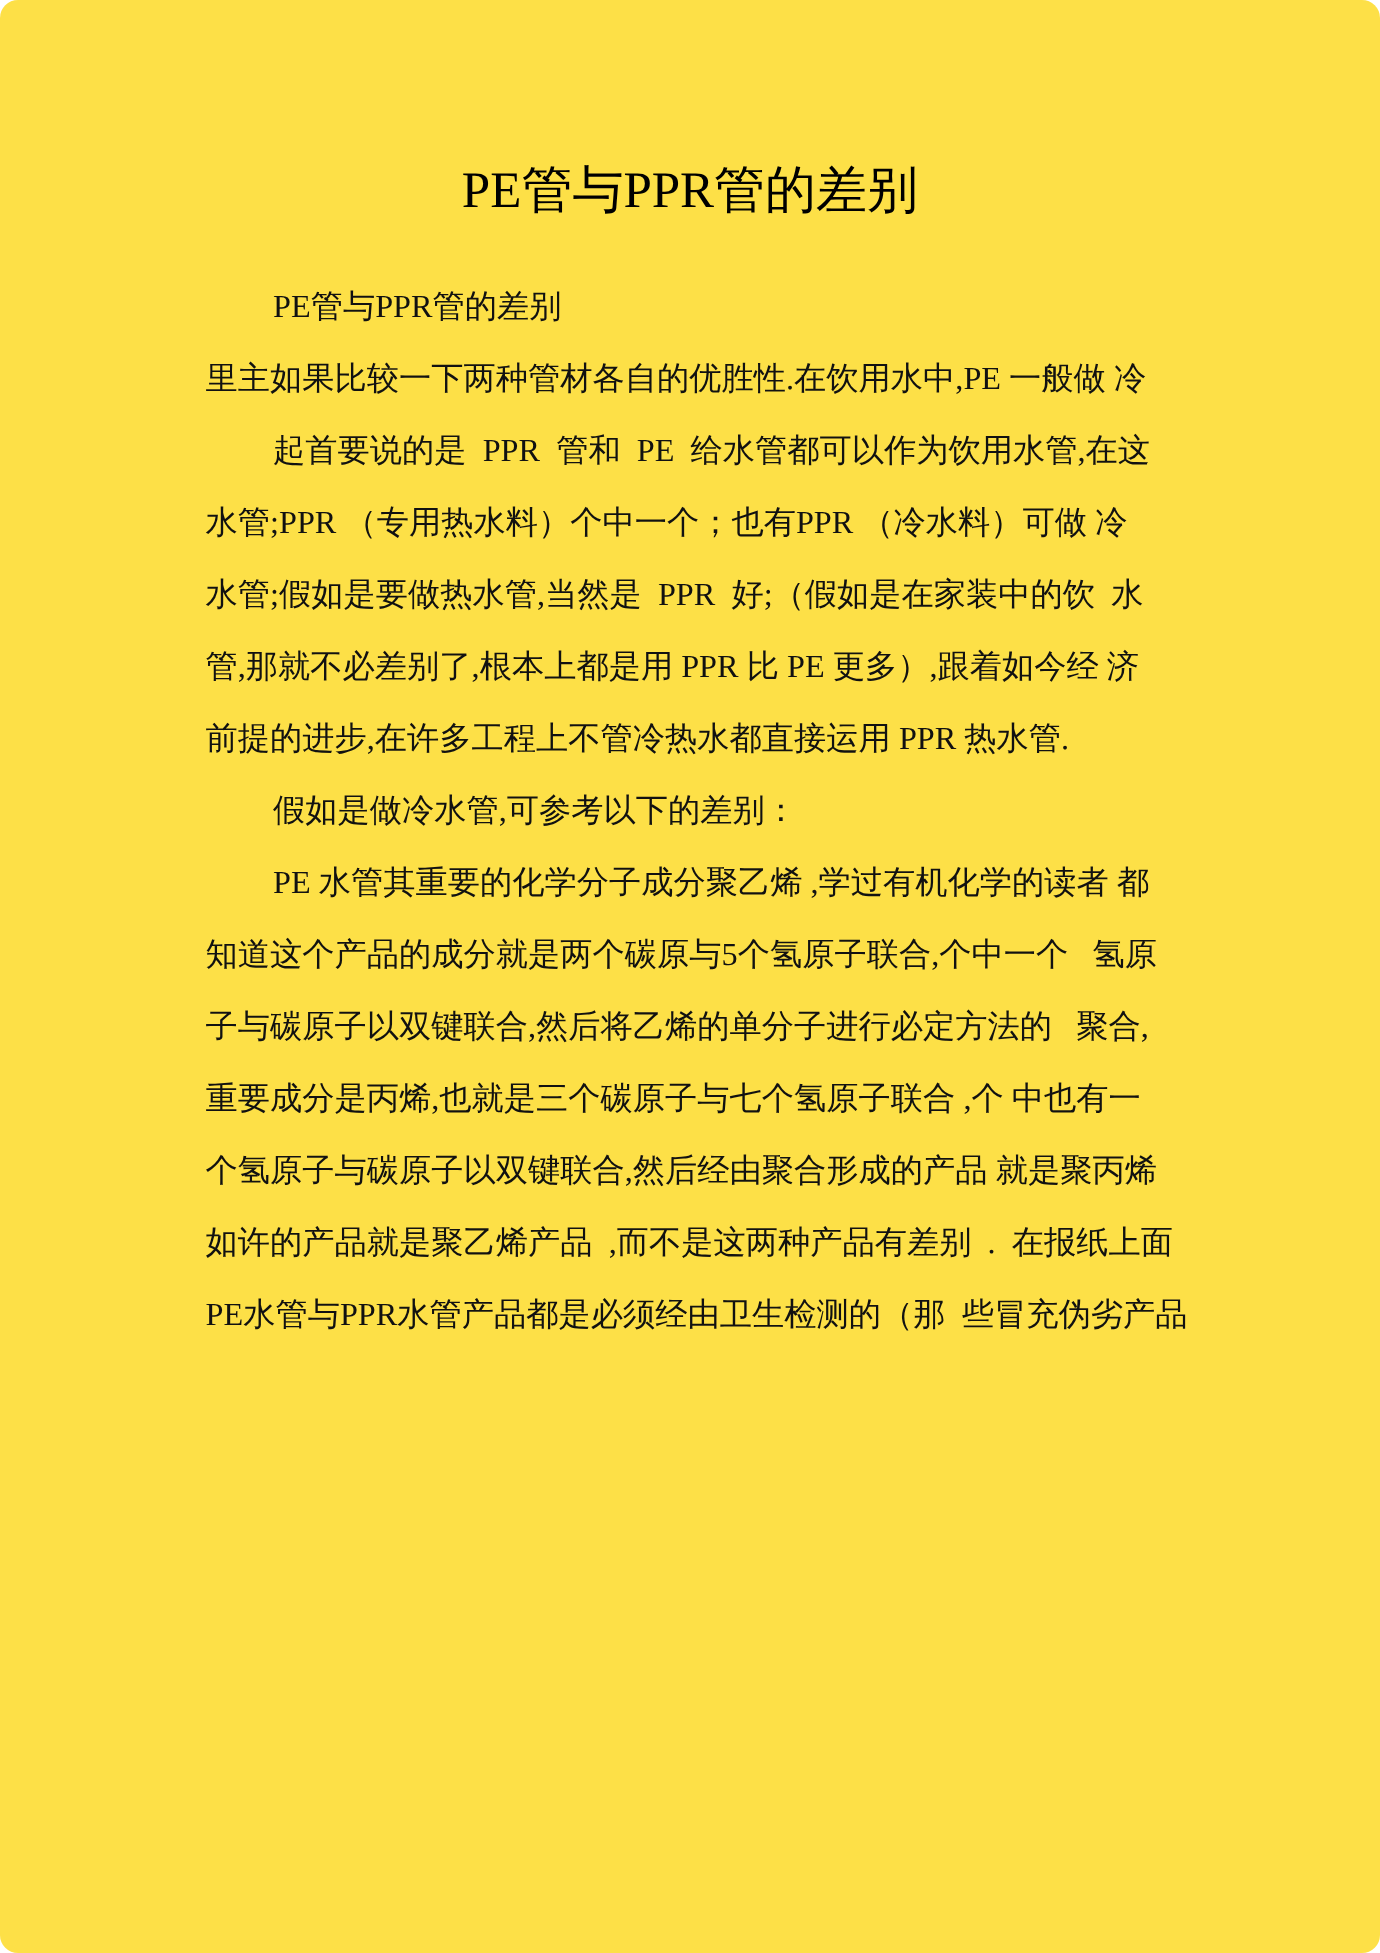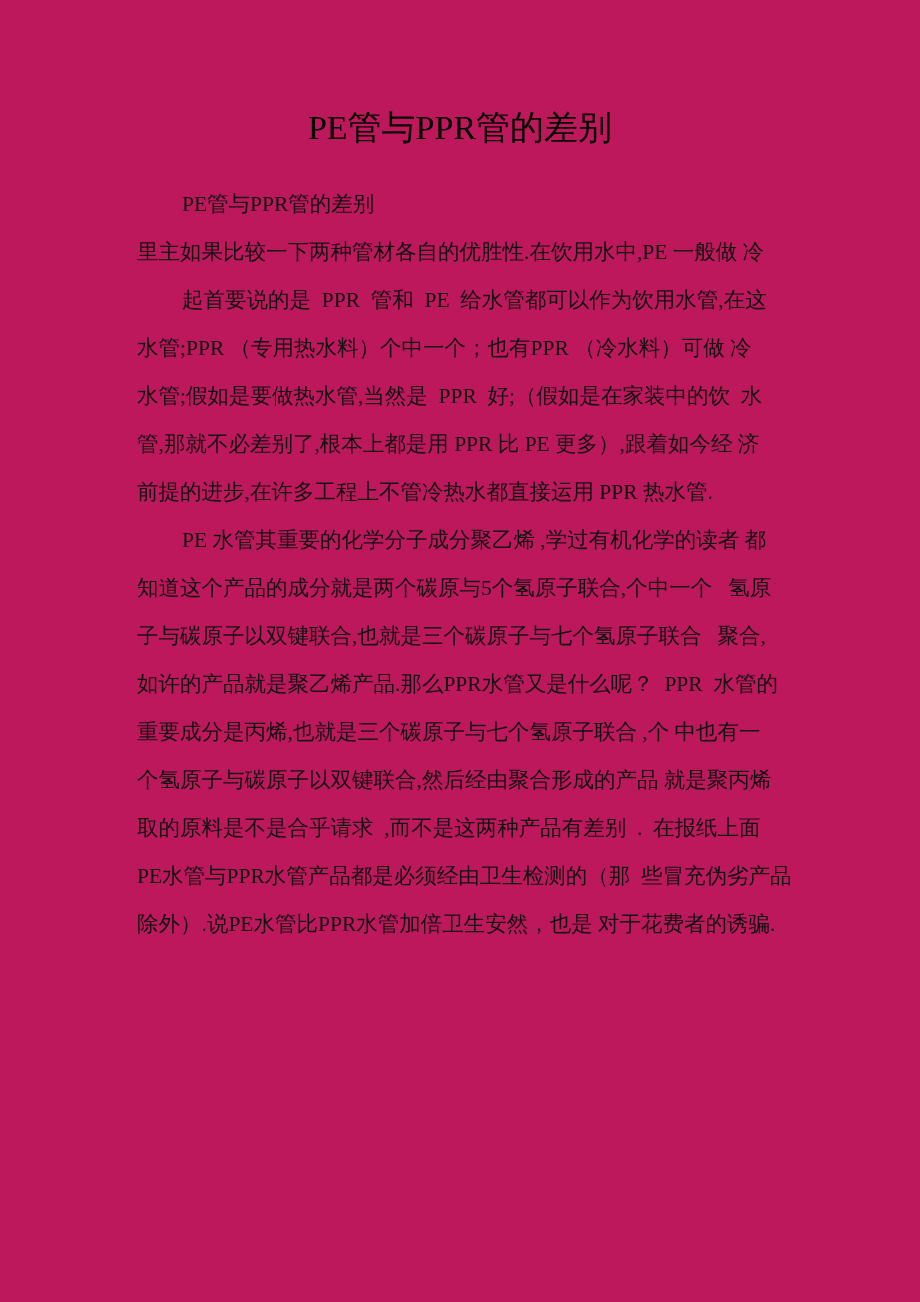--- a/index.html
+++ b/index.html
@@ -1,18 +1,18 @@
 <!DOCTYPE html>
 <html><head>
 <meta charset="utf-8">
 <style>
   html, body { margin: 0; padding: 0; background: #ffffff; }
   body { width: 920px; height: 1302px; position: relative; overflow: hidden;
          font-family: "DejaVu Serif", "Liberation Serif", serif; color: #111; }
-  .page { position: absolute; left: 0; top: 0; width: 920px; height: 1302px; background: #be185d; }
+  .page { position: absolute; left: 0; top: 0; width: 920px; height: 1302px; background: #fde047; border-radius: 12px; }
   .title { position: absolute; top: 104px; left: 0; width: 920px; text-align: center;
            font-size: 34px; line-height: 48px; font-family: "Liberation Serif", "DejaVu Serif", serif;
            color: #000; letter-spacing: 0; }
   .body { position: absolute; top: 180px; left: 137px; width: 648px; }
   .line { height: 48px; line-height: 48px; font-size: 21.5px; white-space: pre; color: #111;
           font-family: "Liberation Serif", "DejaVu Serif", serif; }
   .indent { padding-left: 45px; }
 </style>
 </head>
 <body>
@@ -21,23 +21,22 @@
   <div class="title">PE管与PPR管的差别</div>
 
   <div class="body">
     <div class="line indent">PE管与PPR管的差别</div>
     <div class="line">里主如果比较一下两种管材各自的优胜性.在饮用水中,PE 一般做 冷</div>
     <div class="line indent">起首要说的是  PPR  管和  PE  给水管都可以作为饮用水管,在这</div>
     <div class="line">水管;PPR （专用热水料）个中一个；也有PPR （冷水料）可做 冷</div>
     <div class="line">水管;假如是要做热水管,当然是  PPR  好;（假如是在家装中的饮  水</div>
     <div class="line">管,那就不必差别了,根本上都是用 PPR 比 PE 更多）,跟着如今经 济</div>
     <div class="line">前提的进步,在许多工程上不管冷热水都直接运用 PPR 热水管.</div>
+    <div class="line indent">假如是做冷水管,可参考以下的差别：</div>
     <div class="line indent">PE 水管其重要的化学分子成分聚乙烯 ,学过有机化学的读者 都</div>
     <div class="line">知道这个产品的成分就是两个碳原与5个氢原子联合,个中一个   氢原</div>
-    <div class="line">子与碳原子以双键联合,也就是三个碳原子与七个氢原子联合   聚合,</div>
-    <div class="line">如许的产品就是聚乙烯产品.那么PPR水管又是什么呢？  PPR  水管的</div>
+    <div class="line">子与碳原子以双键联合,然后将乙烯的单分子进行必定方法的   聚合,</div>
     <div class="line">重要成分是丙烯,也就是三个碳原子与七个氢原子联合 ,个 中也有一</div>
     <div class="line">个氢原子与碳原子以双键联合,然后经由聚合形成的产品 就是聚丙烯</div>
-    <div class="line">取的原料是不是合乎请求  ,而不是这两种产品有差别  .  在报纸上面</div>
+    <div class="line">如许的产品就是聚乙烯产品  ,而不是这两种产品有差别  .  在报纸上面</div>
     <div class="line">PE水管与PPR水管产品都是必须经由卫生检测的（那  些冒充伪劣产品</div>
-    <div class="line">除外）.说PE水管比PPR水管加倍卫生安然，也是 对于花费者的诱骗.</div>
   </div>
 </div>
 
 </body></html>

